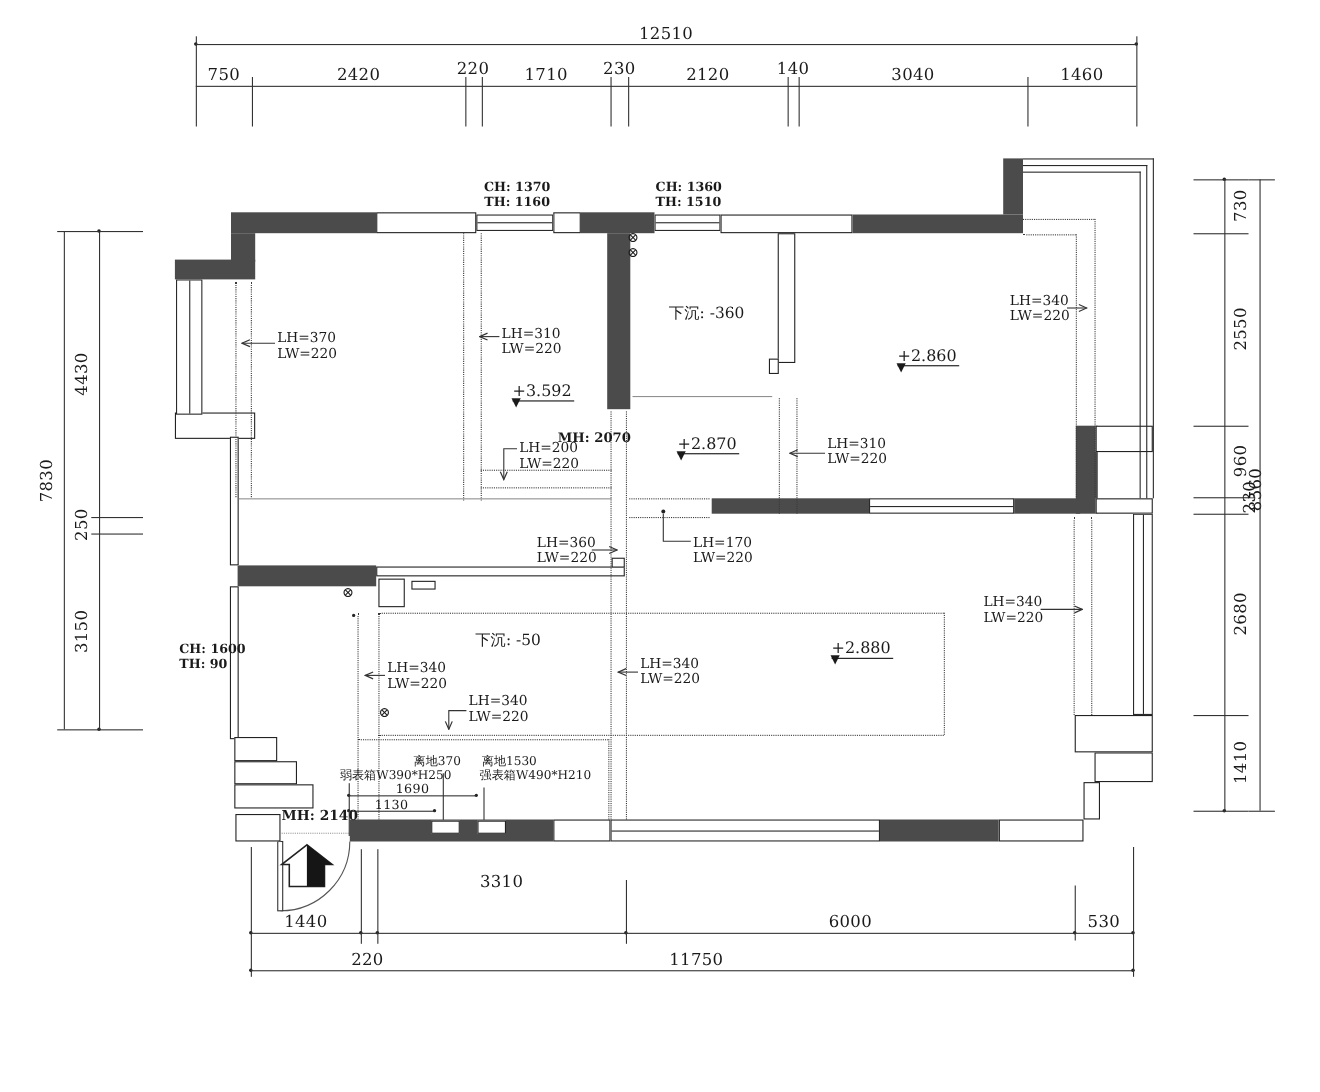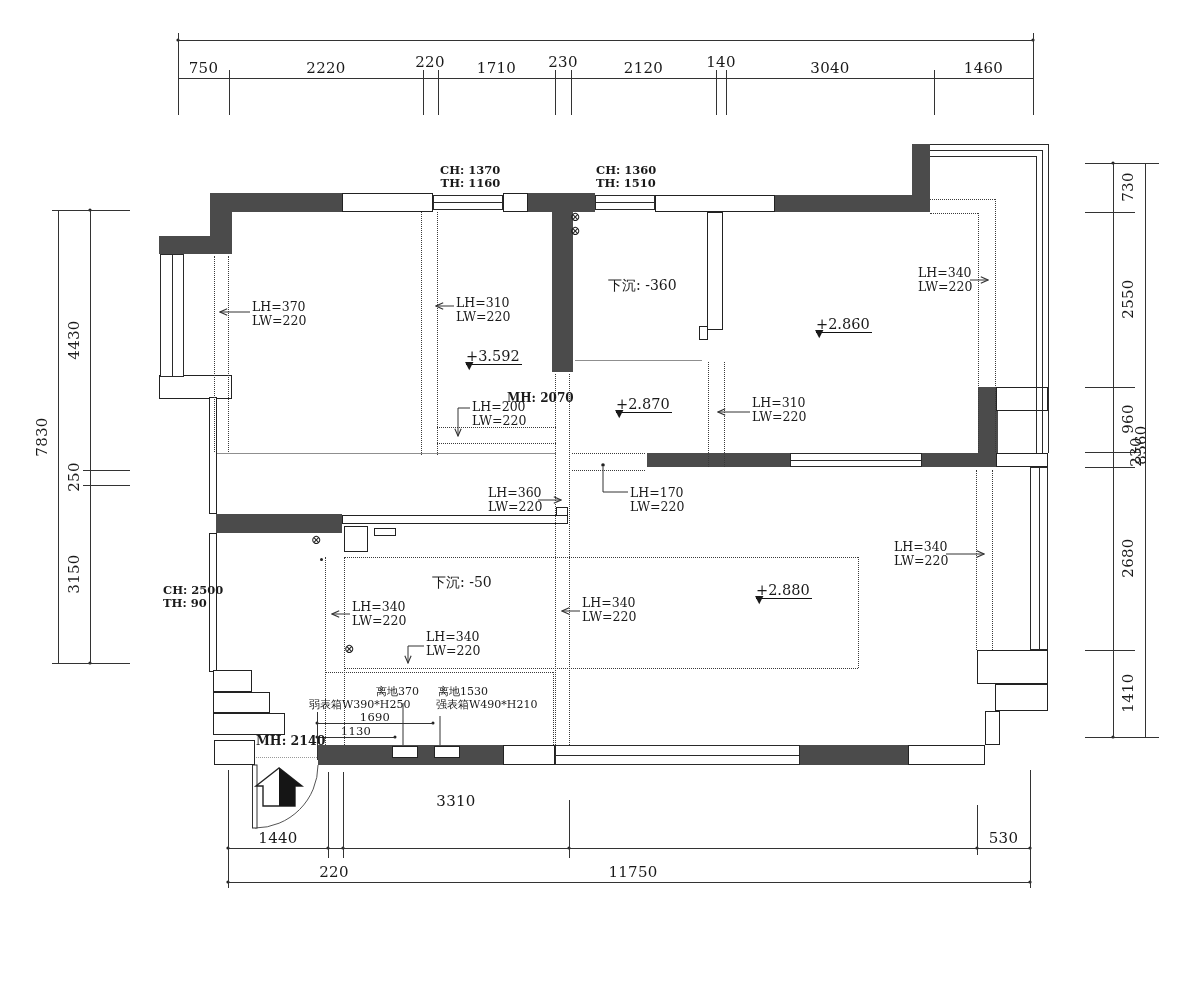--- a/index.html
+++ b/index.html
@@ -172,33 +172,34 @@
   <div class="fl" style="left:217px;top:453px;width:339px;height:1px"></div>
   <div class="fl" style="left:575px;top:360px;width:127px;height:1px"></div>
 
   <div class="sym" style="left:570px;top:210px">⊗</div>
   <div class="sym" style="left:570px;top:224px">⊗</div>
   <div class="sym" style="left:311px;top:533px">⊗</div>
   <div class="sym" style="left:344px;top:642px">⊗</div>
   <div style="position:absolute;left:320px;top:558px;width:3px;height:3px;border-radius:50%;background:#222"></div>
 
   <div class="ln" style="left:178px;top:40px;width:855px;height:1px"></div>
+  <div class="dim" style="left:178px;top:21px;width:855px">12510</div>
   <div class="ln" style="left:178px;top:78px;width:855px;height:1px"></div>
   <div class="ln" style="left:178px;top:33px;width:1px;height:82px"></div>
   <div class="ln" style="left:1033px;top:33px;width:1px;height:82px"></div>
   <div class="ln" style="left:229px;top:70px;width:1px;height:45px"></div>
   <div class="ln" style="left:423px;top:70px;width:1px;height:45px"></div>
   <div class="ln" style="left:438px;top:70px;width:1px;height:45px"></div>
   <div class="ln" style="left:555px;top:70px;width:1px;height:45px"></div>
   <div class="ln" style="left:571px;top:70px;width:1px;height:45px"></div>
   <div class="ln" style="left:716px;top:70px;width:1px;height:45px"></div>
   <div class="ln" style="left:726px;top:70px;width:1px;height:45px"></div>
   <div class="ln" style="left:934px;top:70px;width:1px;height:45px"></div>
   <div class="dim" style="left:178px;top:59px;width:51px">750</div>
-  <div class="dim" style="left:229px;top:59px;width:194px">2220</div>
+  <div class="dim" style="left:229px;top:59px;width:194px">2420</div>
   <div class="dim" style="left:400px;top:53px;width:60px">220</div>
   <div class="dim" style="left:438px;top:59px;width:117px">1710</div>
   <div class="dim" style="left:533px;top:53px;width:60px">230</div>
   <div class="dim" style="left:571px;top:59px;width:145px">2120</div>
   <div class="dim" style="left:691px;top:53px;width:60px">140</div>
   <div class="dim" style="left:726px;top:59px;width:208px">3040</div>
   <div class="dim" style="left:934px;top:59px;width:99px">1460</div>
 
   <div class="ln" style="left:58px;top:210px;width:1px;height:453px"></div>
   <div class="rlab" style="left:42px;top:437px">7830</div>
@@ -232,41 +233,42 @@
 
   <div class="ln" style="left:228px;top:848px;width:802px;height:1px"></div>
   <div class="ln" style="left:228px;top:770px;width:1px;height:118px"></div>
   <div class="ln" style="left:328px;top:772px;width:1px;height:86px"></div>
   <div class="ln" style="left:343px;top:772px;width:1px;height:86px"></div>
   <div class="ln" style="left:569px;top:800px;width:1px;height:58px"></div>
   <div class="ln" style="left:977px;top:805px;width:1px;height:50px"></div>
   <div class="ln" style="left:1030px;top:770px;width:1px;height:118px"></div>
   <div class="dim" style="left:228px;top:829px;width:100px">1440</div>
   <div class="dim" style="left:343px;top:792px;width:226px">3310</div>
+  <div class="dim" style="left:569px;top:829px;width:408px">6000</div>
   <div class="dim" style="left:977px;top:829px;width:53px">530</div>
   <div class="ln" style="left:228px;top:882px;width:802px;height:1px"></div>
   <div class="dim" style="left:319px;top:863px;width:30px">220</div>
   <div class="dim" style="left:593px;top:863px;width:80px">11750</div>
 
   <div class="ln" style="left:317px;top:723px;width:116px;height:1px"></div>
   <div class="ln" style="left:317px;top:737px;width:78px;height:1px"></div>
   <div class="ln" style="left:317px;top:712px;width:1px;height:48px"></div>
   <div class="cn dim" style="left:317px;top:711px;width:116px;text-align:center;font-size:11.5px">1690</div>
   <div class="cn dim" style="left:317px;top:725px;width:78px;text-align:center;font-size:11.5px">1130</div>
 
-  <div class="chlab" style="left:440px;top:164px;text-align:right">
+  <div class="chlab" style="left:440px;top:164px;text-align:center">
     <span>CH: 1370</span>
       <span>TH: 1160</span>
   </div>
   <div class="chlab" style="left:596px;top:164px;text-align:left">
     <span>CH: 1360</span>
       <span>TH: 1510</span>
   </div>
   <div class="chlab" style="left:163px;top:584px">
-    <span>CH: 2500</span>
+    <span>CH: 1600</span>
       <span>TH: 90</span>
   </div>
   <div class="chlab" style="left:507px;top:392px;font-size:12px">MH: 2070</div>
   <div class="chlab" style="left:256px;top:734px;font-size:12.5px">MH: 2140</div>
 
   <div class="cn" style="left:608px;top:279px;font-size:14px">下沉: -360</div>
   <div class="cn" style="left:432px;top:576px;font-size:14px">下沉: -50</div>
   <div class="lvl" style="left:466px;top:348px">
     <span class="t">+3.592</span><span class="m">▼</span>
   </div>

